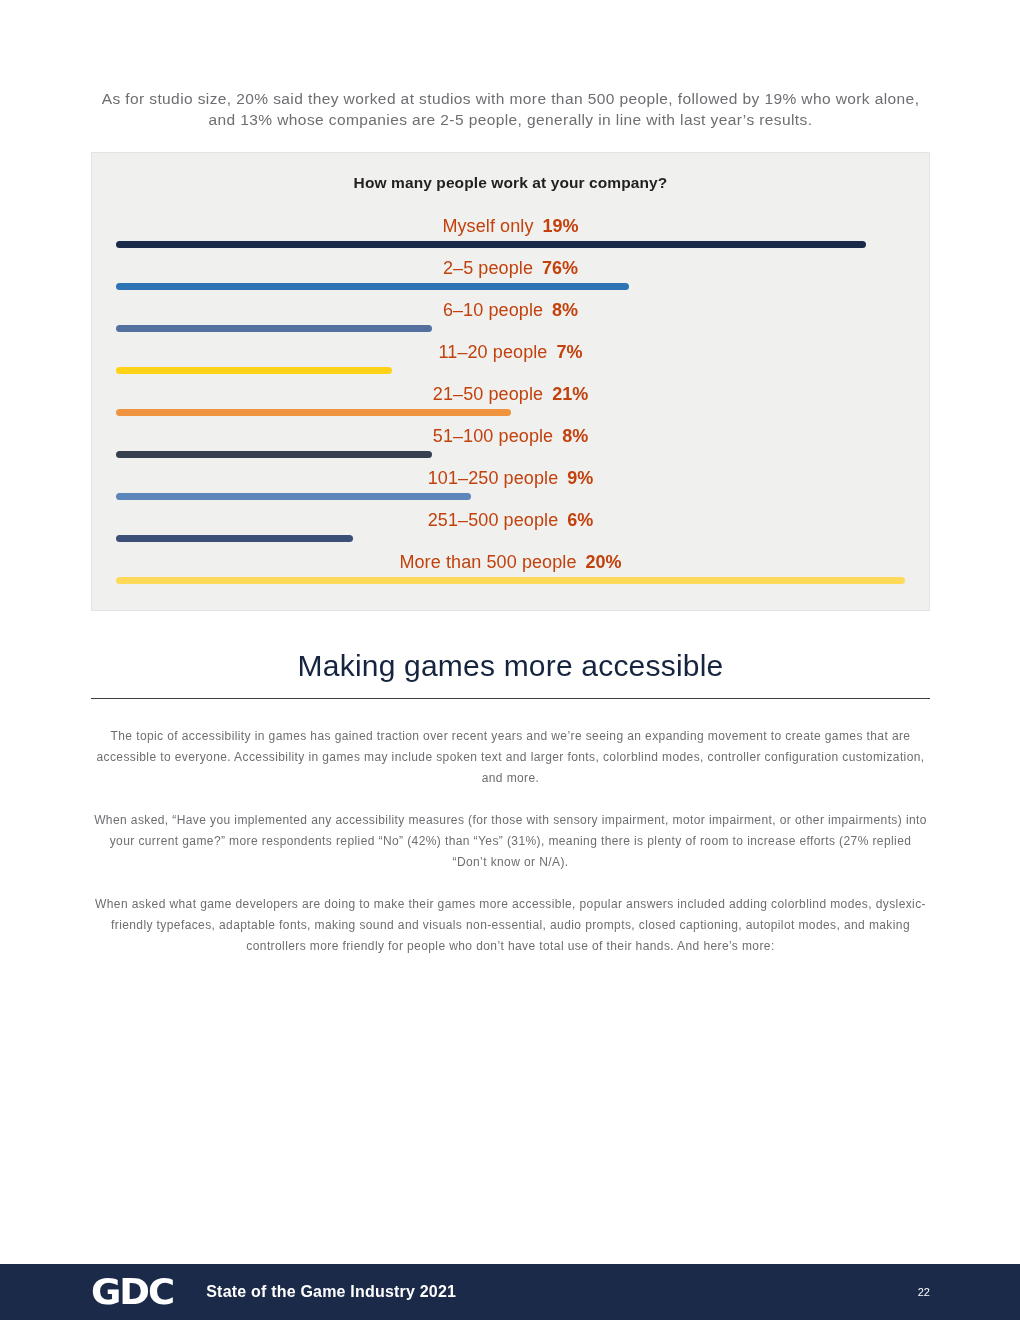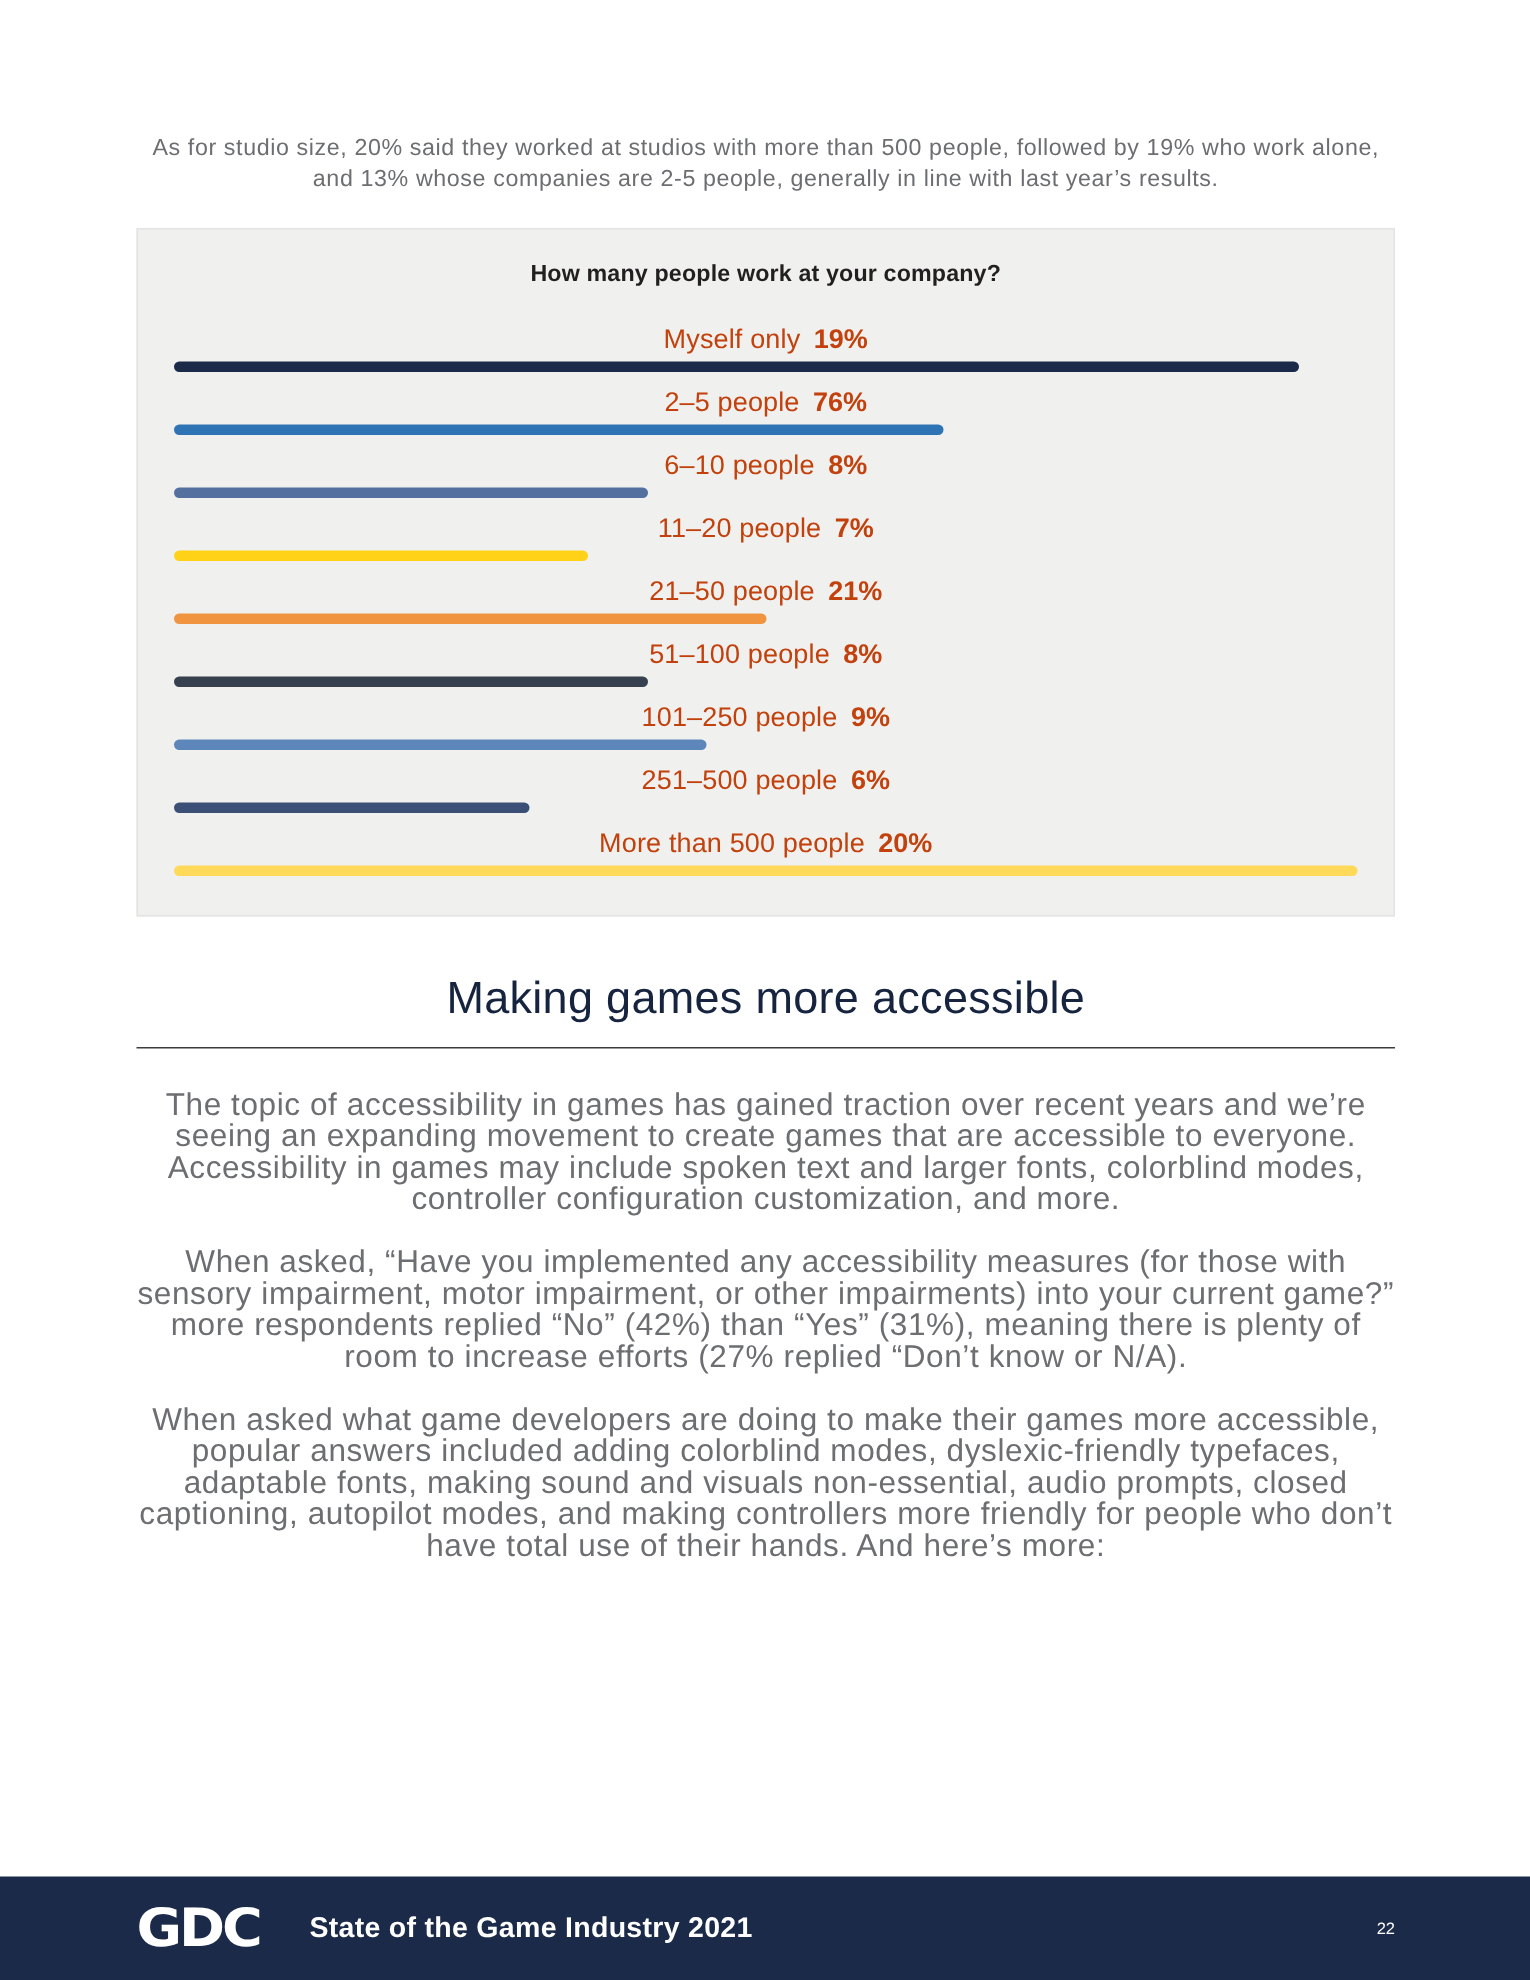--- a/index.html
+++ b/index.html
@@ -56,47 +56,47 @@
     color: #16243f;
     letter-spacing: 0.2px;
     margin-bottom: 15px;
   }
   .rule {
     border: none;
     border-top: 1.5px solid #3d3d3f;
     margin-bottom: 27px;
   }
   .body-para {
-    font-size: 21px;
+    font-size: 12px;
     line-height: 21px;
     letter-spacing: 0.4px;
     color: #6d6e71;
     margin-bottom: 21px;
   }
   
   .footer {
     position: absolute;
     left: 0; right: 0; bottom: 0;
-    height: 69px;
+    height: 56px;
     background: #1b2a49;
     display: flex;
     align-items: center;
     padding: 0 90px 0 91px;
   }
   .gdc-logo {
     font-size: 37px;
     font-weight: bold;
     color: #ffffff;
     letter-spacing: -2px;
     font-family: "DejaVu Sans", sans-serif;
     transform: scaleY(0.95);
     line-height: 1;
   }
   .footer-title {
-    font-size: 19px;
+    font-size: 16px;
     font-weight: bold;
     color: #ffffff;
     letter-spacing: 0.2px;
     margin-left: 33px;
   }
   .footer-spacer { flex: 1; }
   .page-number {
     font-size: 11px;
     color: #ffffff;
   }

